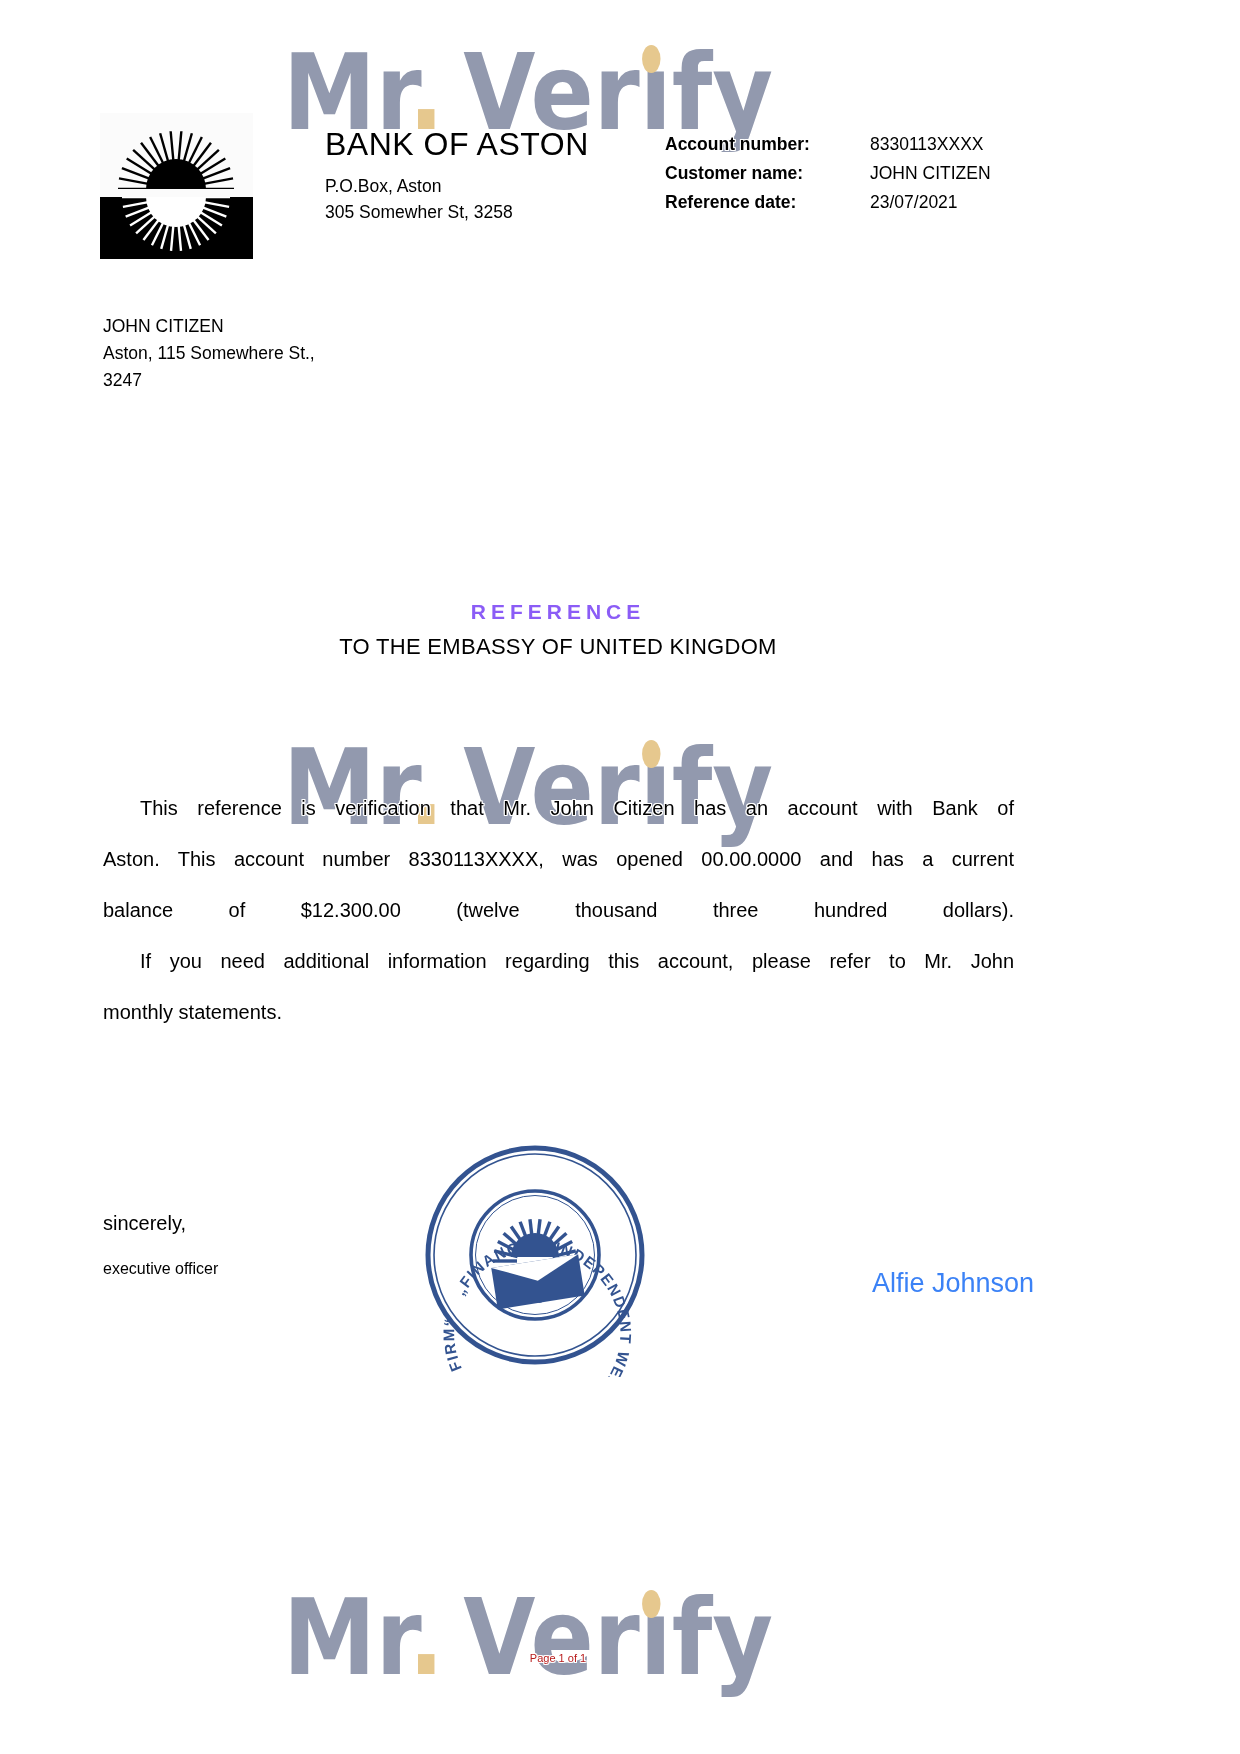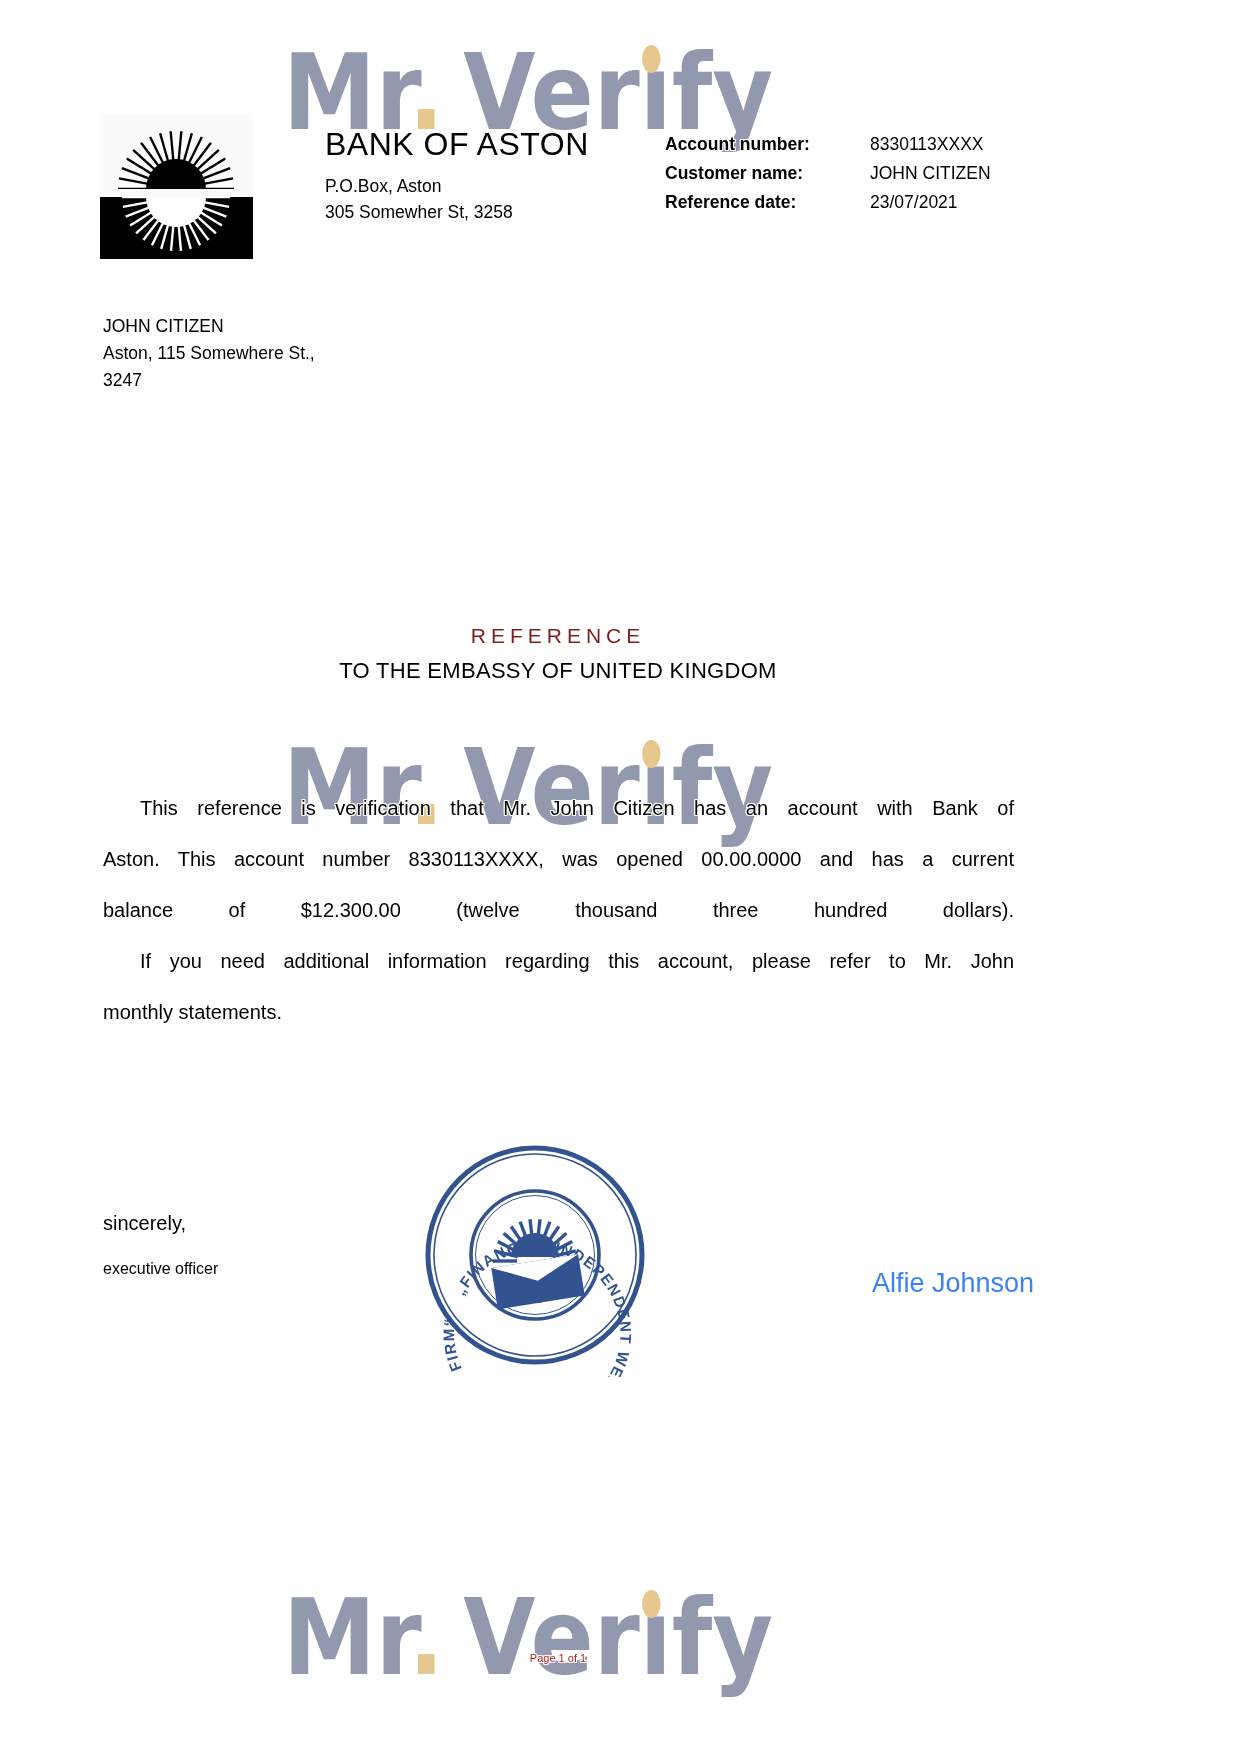--- a/index.html
+++ b/index.html
@@ -33,21 +33,21 @@
   .info-row{display:flex;height:29px;}
   .info-label{width:205px;font-weight:bold;font-size:17.5px;color:#000;}
   .info-value{font-size:17.5px;color:#000;}
 
   
   .recipient{position:absolute;left:103px;top:313px;z-index:2;font-size:17.5px;
              line-height:27px;color:#000;}
 
   
   .subject{position:absolute;left:103px;top:600px;width:910px;text-align:center;z-index:2;}
-  .subject-title{font-weight:normal;font-size:21px;letter-spacing:5px;color:#7f1d1d;margin-top:24px;}
+  .subject-title{font-weight:bold;font-size:21px;letter-spacing:5px;color:#8b5cf6;}
   .subject-sub{font-size:22px;margin-top:10px;letter-spacing:0.3px;color:#000;}
 
   
   .body-text{position:absolute;left:103px;top:783px;width:911px;z-index:2;font-size:20px;
              color:#000;}
   .body-line{height:51px;line-height:51px;text-align:justify;text-align-last:justify;}
   .body-line.no-stretch{text-align-last:left;}
   .body-line.indent{text-indent:37px;}
 
   

